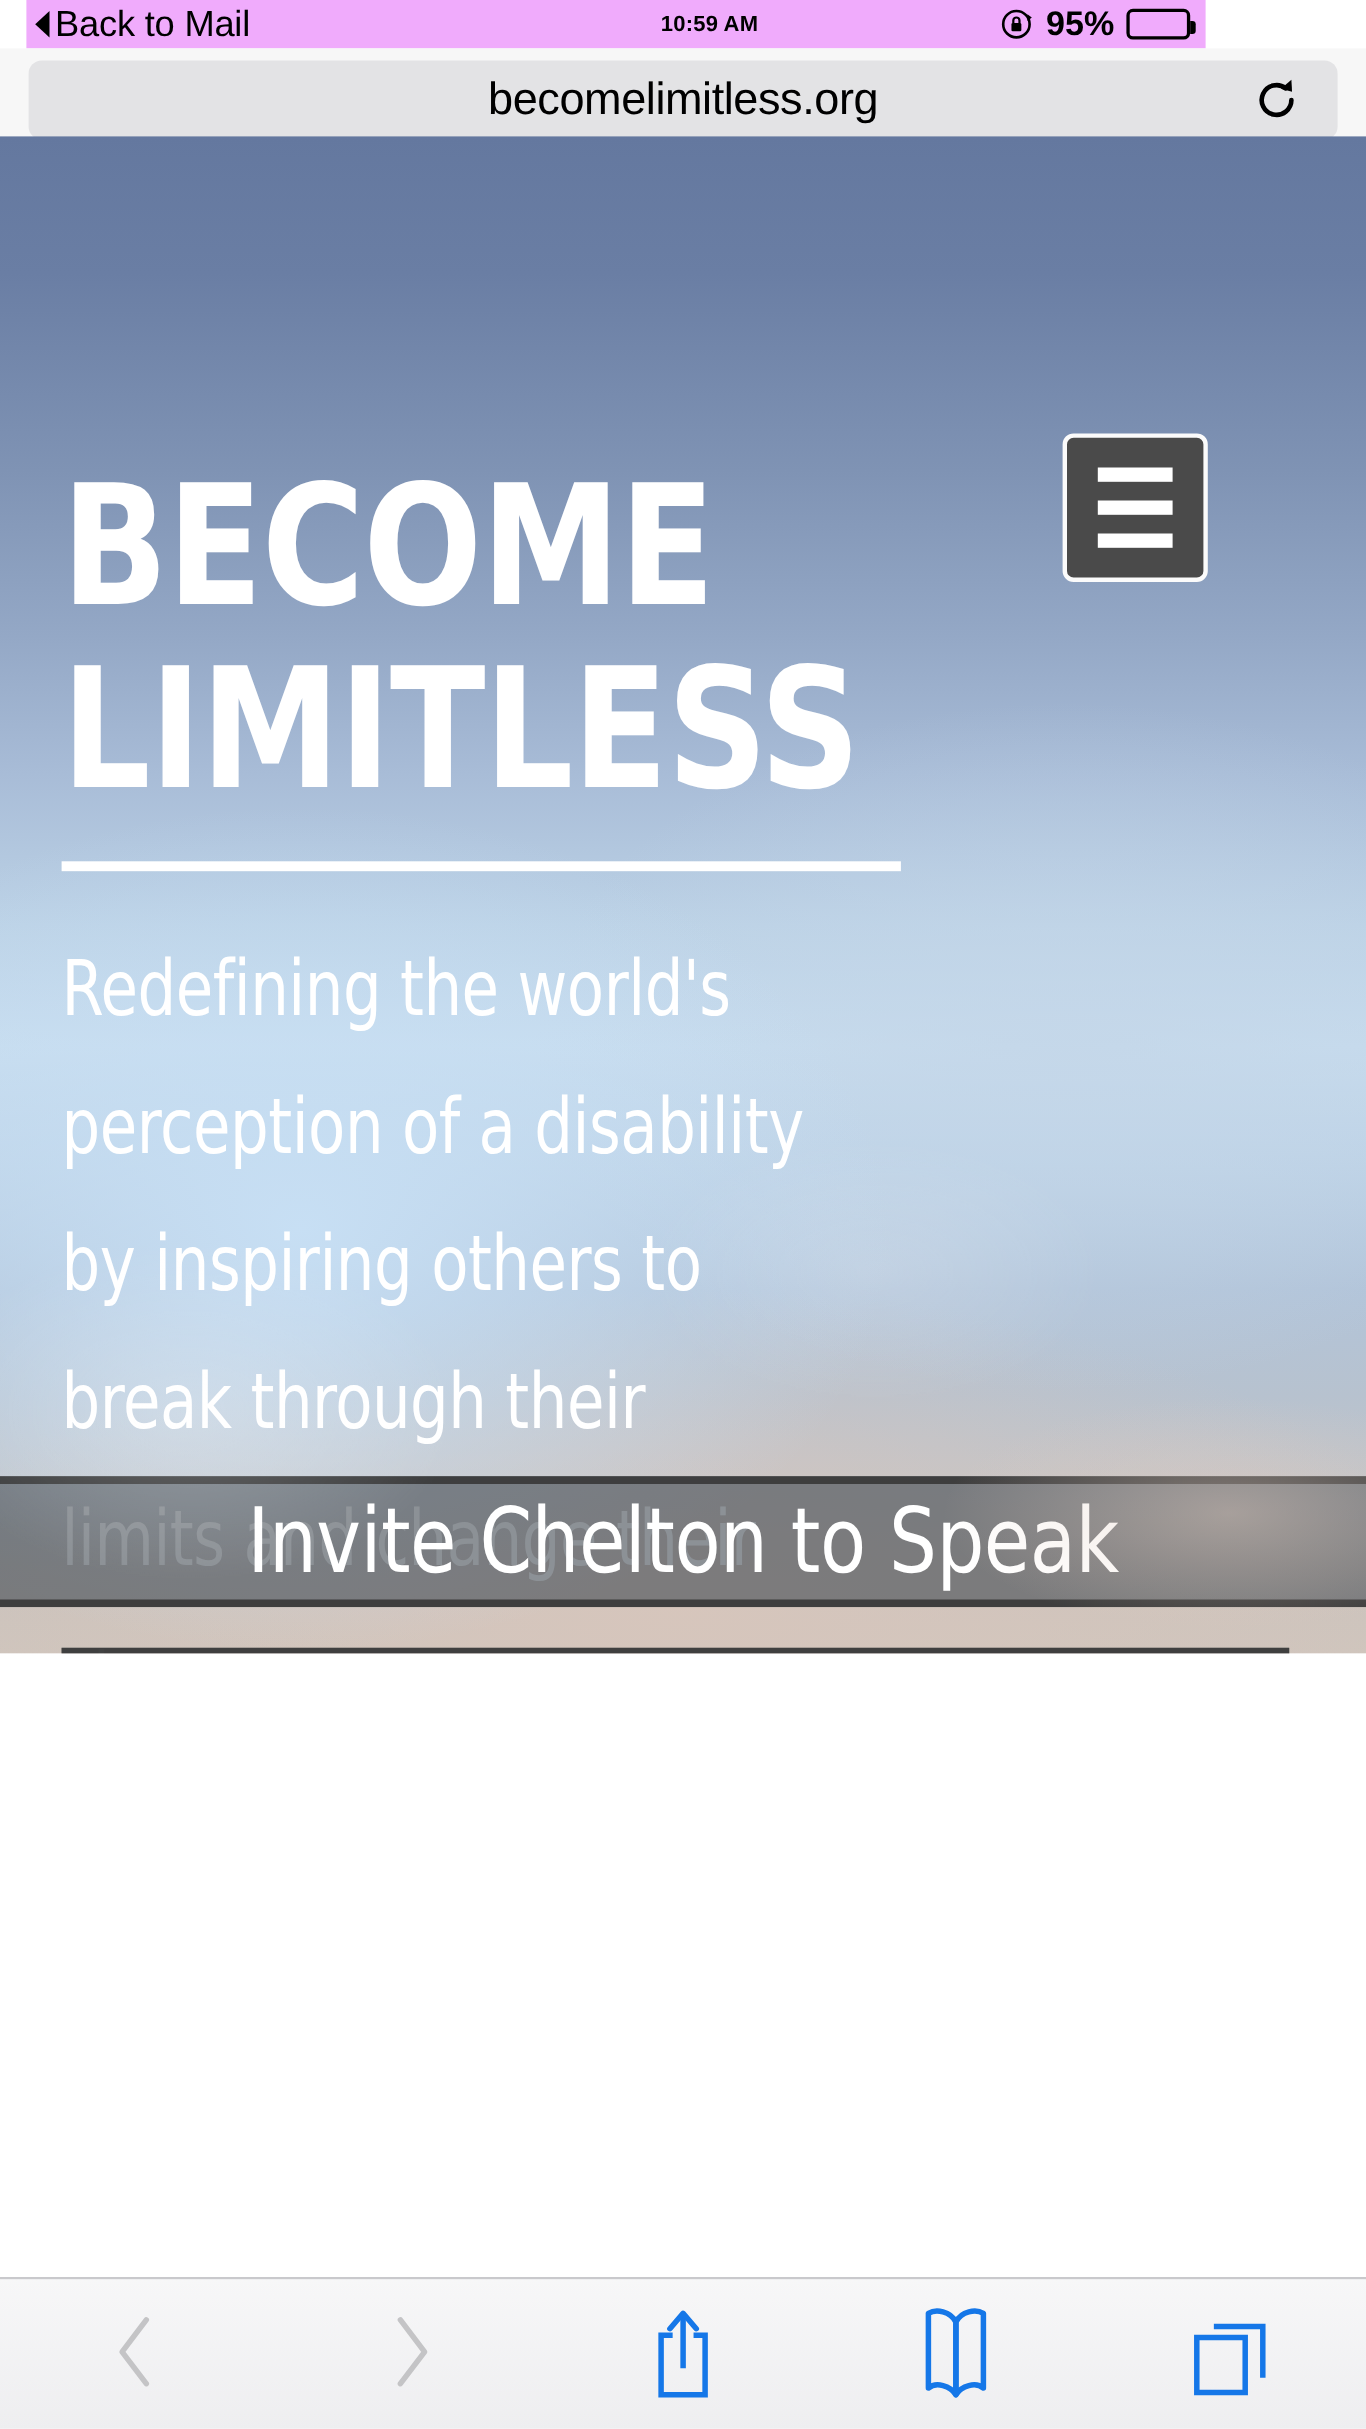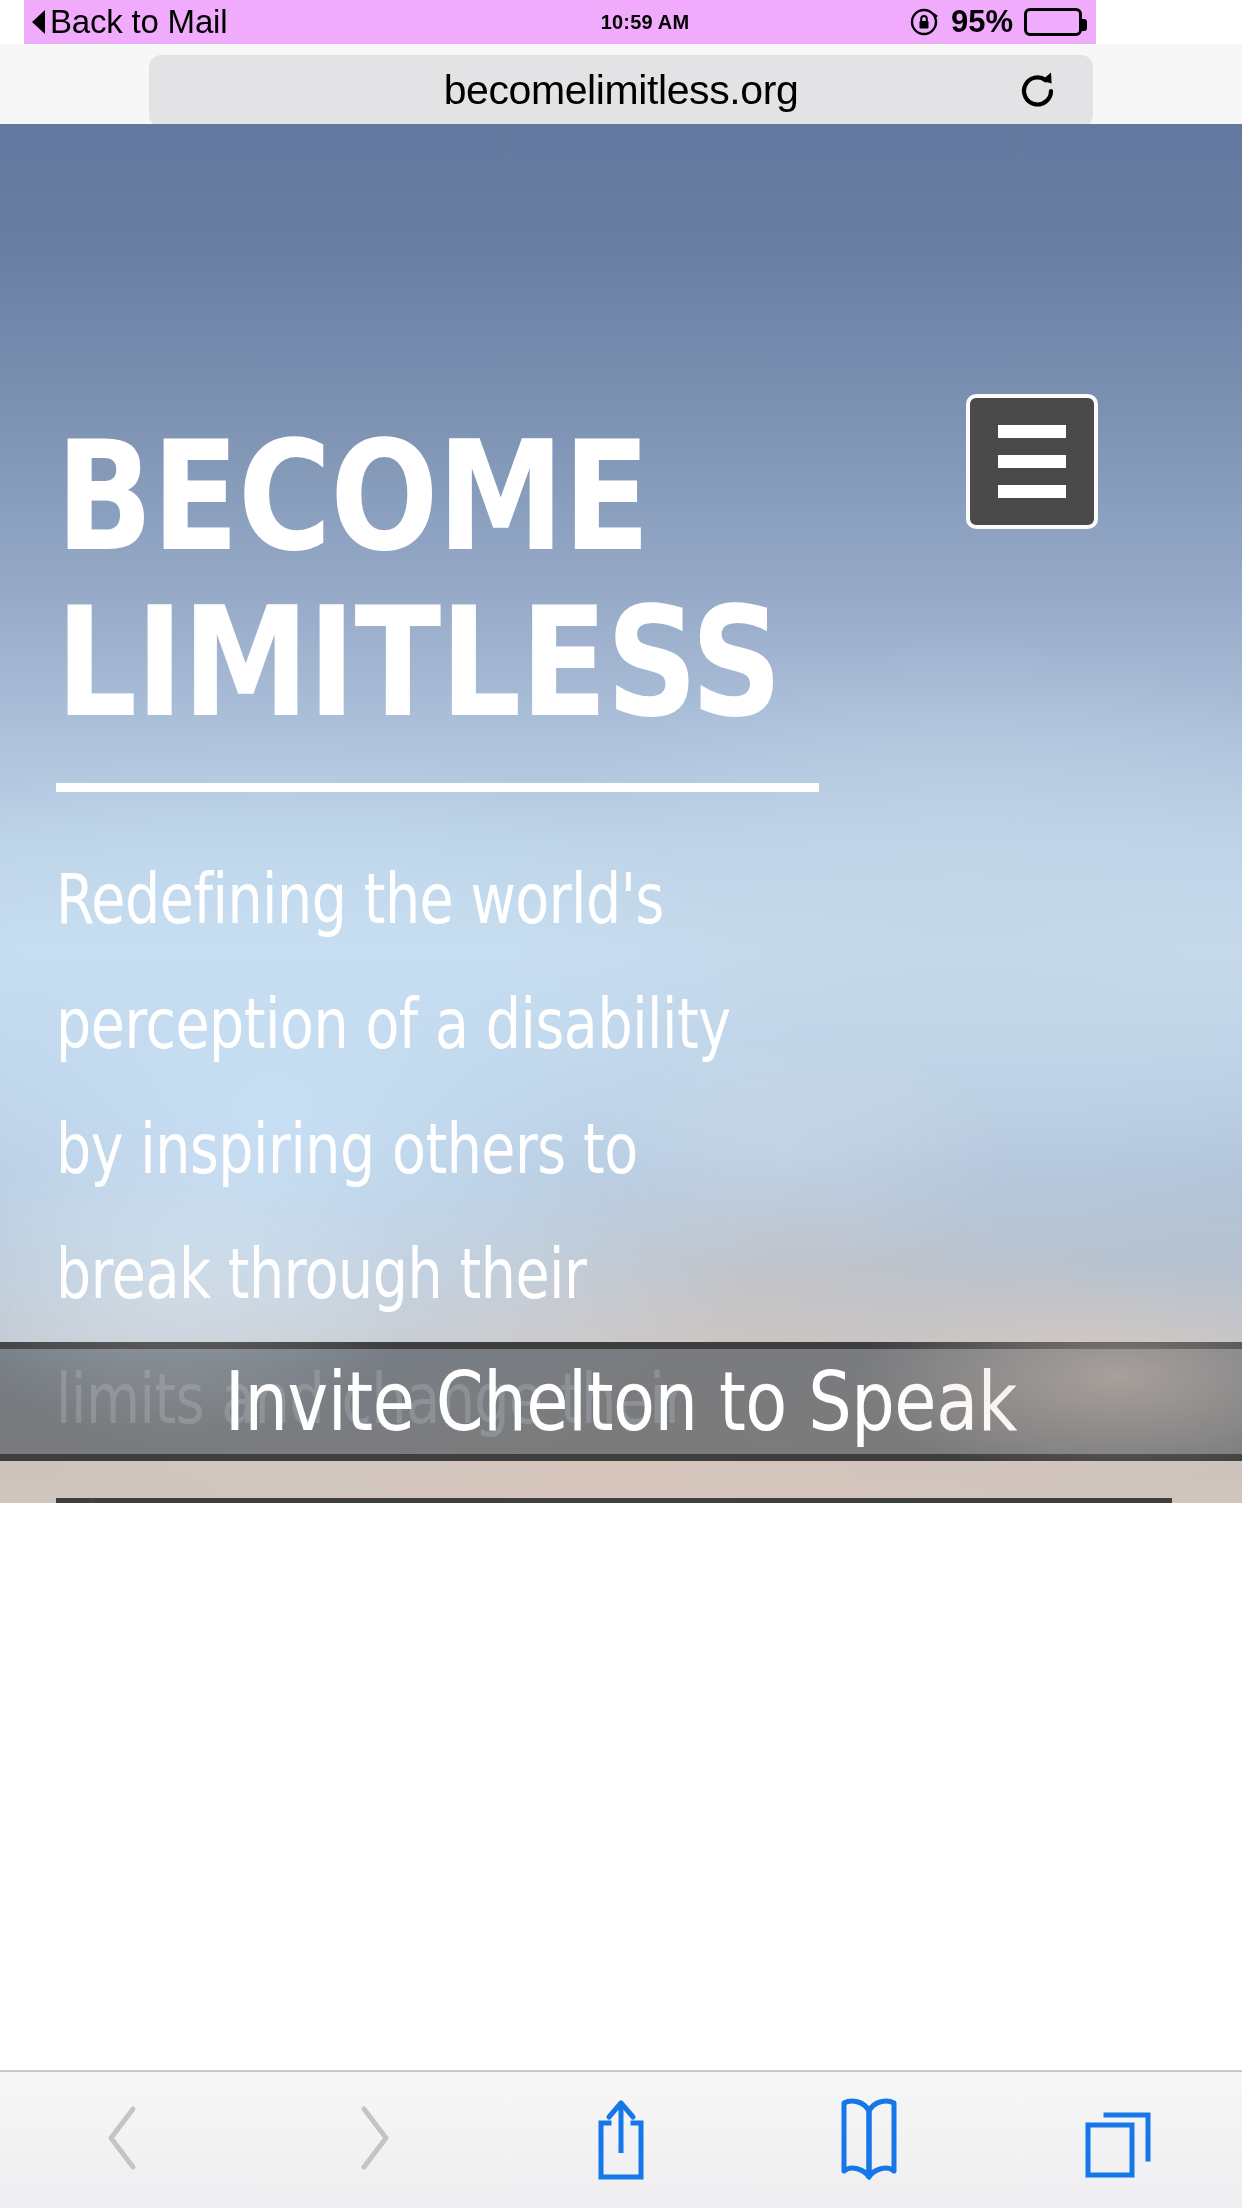--- a/index.html
+++ b/index.html
@@ -48,21 +48,21 @@
   }
   .battery-fill{ width:100%;height:100%;background:#000;border-radius:2px; }
 
   
   .url-bar-wrap{
     position:absolute; left:0; top:44px; width:1242px; height:93px;
     background:#f7f7f7; display:flex; align-items:center;
     justify-content:center; padding:0 26px;
   }
   .url-pill{
-    position:relative; width:944px; height:72px;
+    position:relative; width:1190px; height:72px;
     background:#e3e3e5; border-radius:12px;
     display:flex; align-items:center; justify-content:center;
   }
   .url-text{
     font-size:41px; color:#000; letter-spacing:-0.4px;
   }
   .reload-btn{
     position:absolute; right:30px; top:50%; transform:translateY(-50%);
     width:50px;height:50px; display:flex;align-items:center;justify-content:center;
   }

